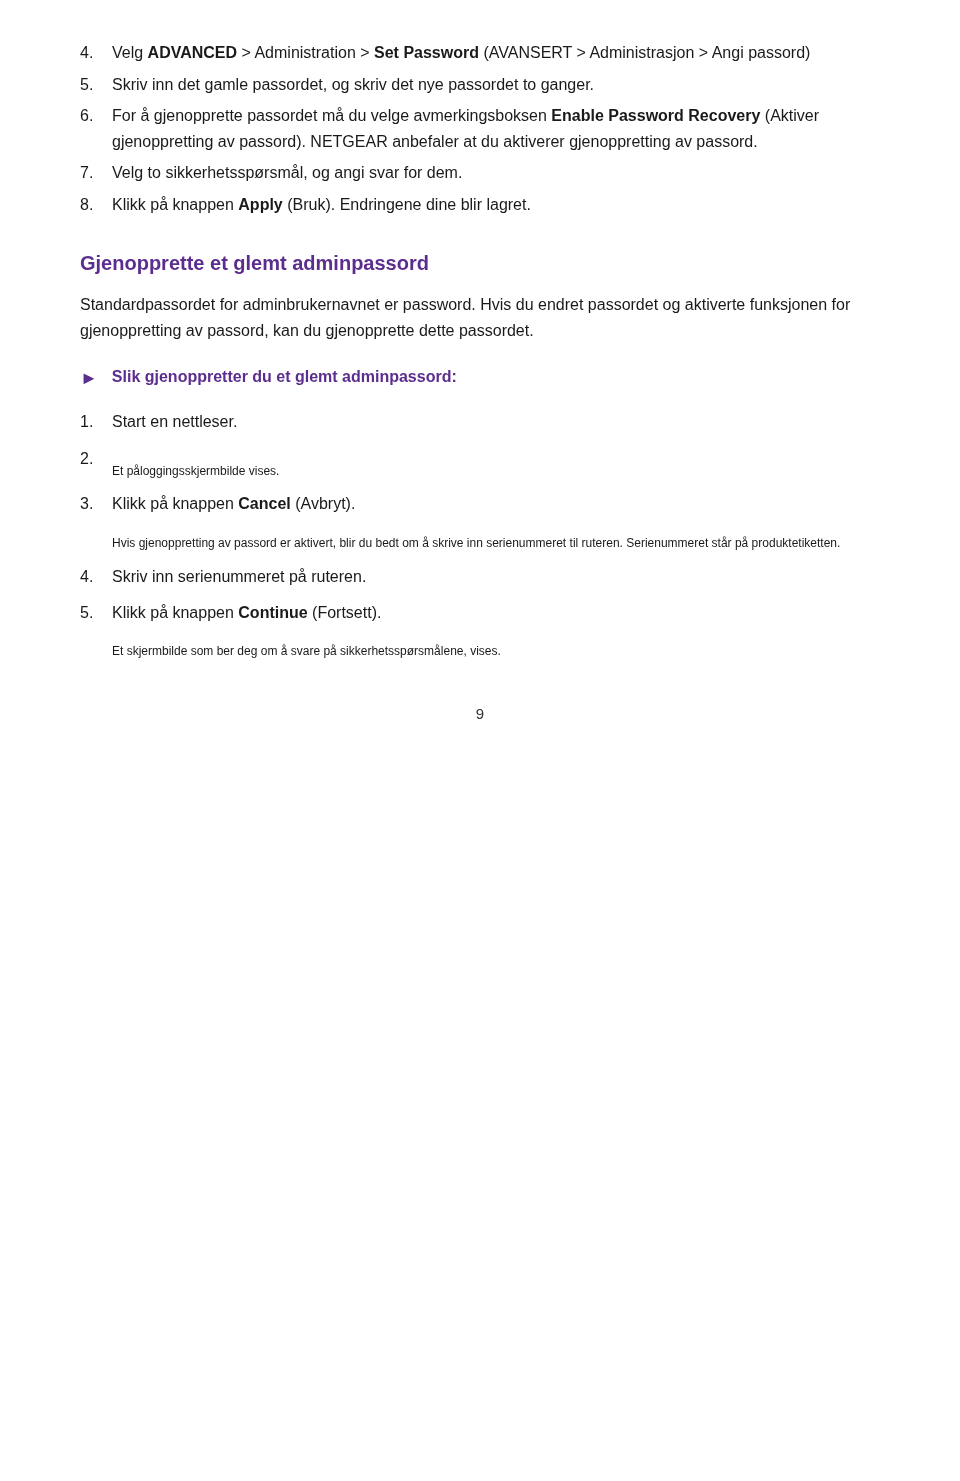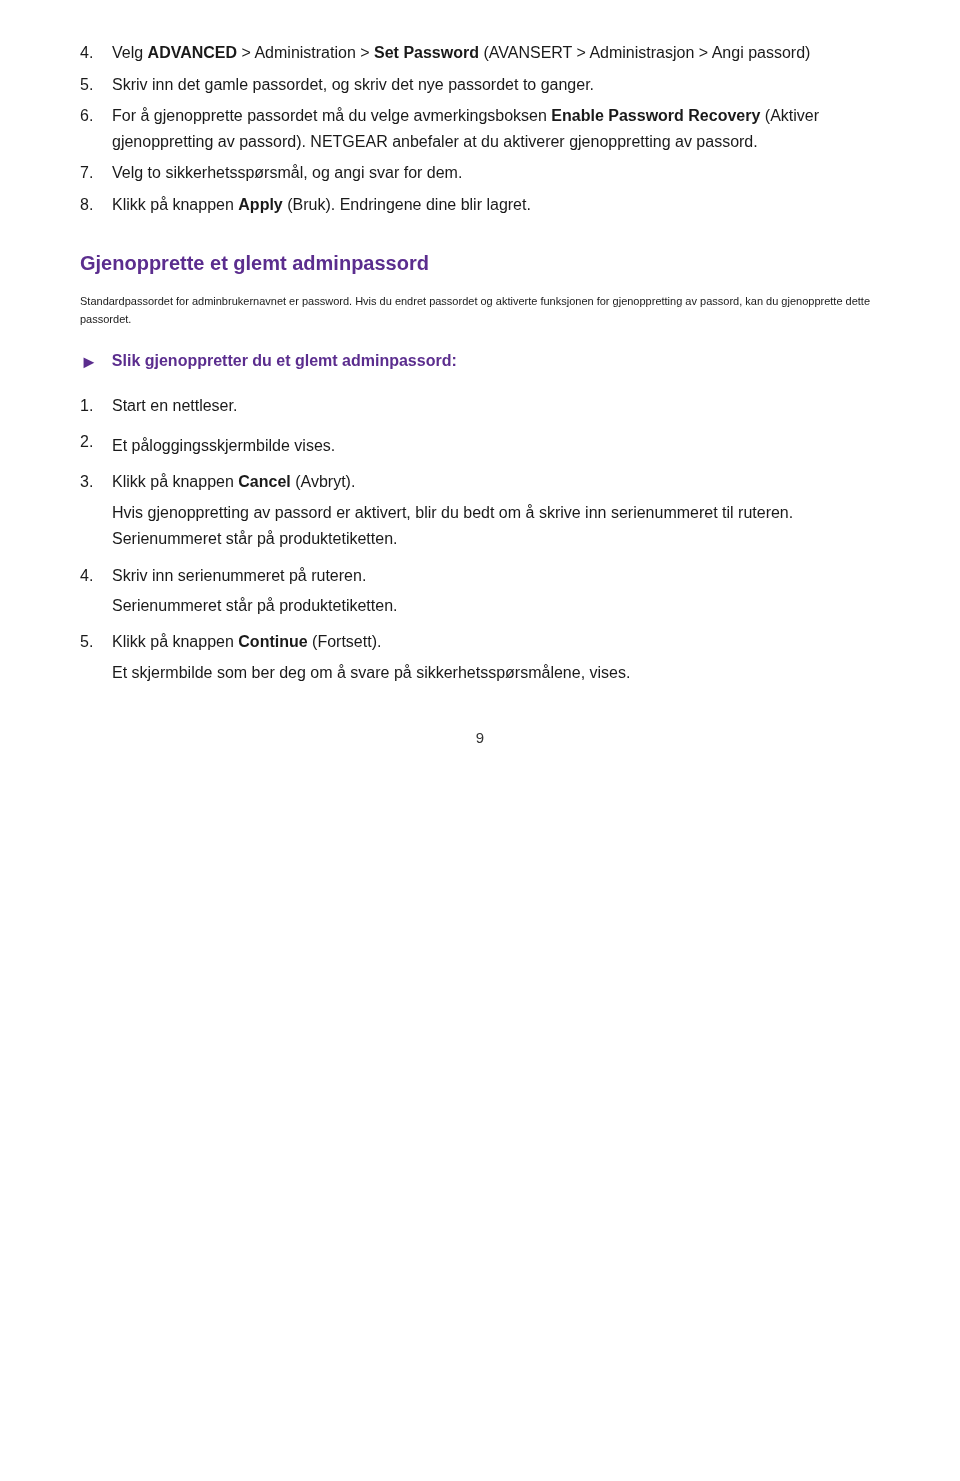--- a/index.html
+++ b/index.html
@@ -42,21 +42,21 @@
     .section-heading {
       font-size: 20px;
       font-weight: bold;
       color: #5b2d8e;
       margin: 32px 0 16px 0;
       line-height: 1.3;
     }
 
     .sub-paragraph {
       margin-bottom: 14px;
-      font-size: 11px;
+      font-size: 16px;
       line-height: 1.65;
     }
 
     .cta-heading {
       color: #5b2d8e;
       font-weight: bold;
       font-size: 16px;
       margin: 20px 0 16px 0;
       display: flex;
       align-items: flex-start;
@@ -86,22 +86,22 @@
     .numbered-list li .num {
       min-width: 22px;
       font-size: 16px;
     }
 
     .numbered-list li .content {
       flex: 1;
     }
 
     .sub-text {
-      margin-top: 4px;
-      font-size: 16px;
+      margin-top: 16px;
+      font-size: 12px;
       line-height: 1.65;
     }
 
     .page-footer {
       text-align: center;
       font-size: 15px;
       color: #333;
       margin-top: 40px;
     }
 
@@ -185,21 +185,20 @@
         <div class="sub-text">
           Hvis gjenoppretting av passord er aktivert, blir du bedt om å skrive inn serienummeret til ruteren. Serienummeret står på produktetiketten.
         </div>
       </div>
     </li>
 
     <li>
       <span class="num">4.</span>
       <div class="content">
         <span>Skriv inn serienummeret på ruteren.</span>
-        <div class="sub-text">Serienummeret står på produktetiketten.</div>
       </div>
     </li>
 
     <li>
       <span class="num">5.</span>
       <div class="content">
         <span>
           Klikk på knappen <strong>Continue</strong> (Fortsett).
         </span>
         <div class="sub-text">

